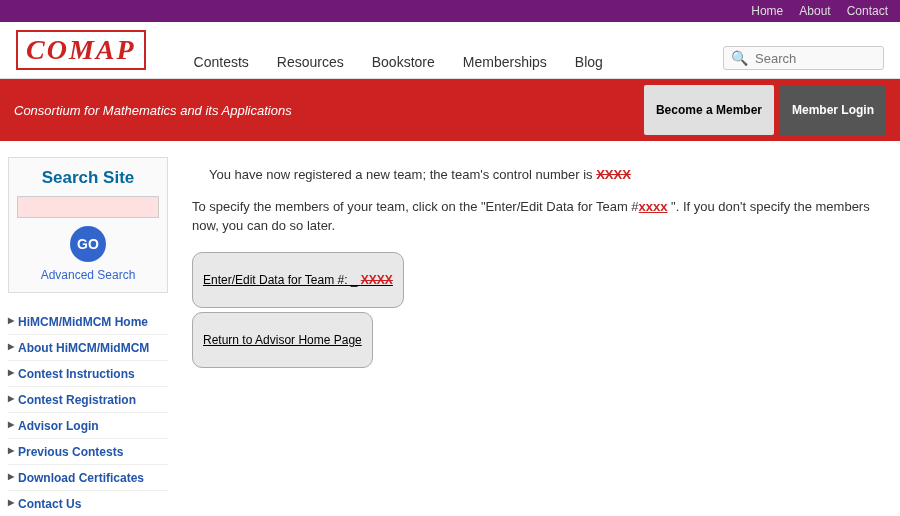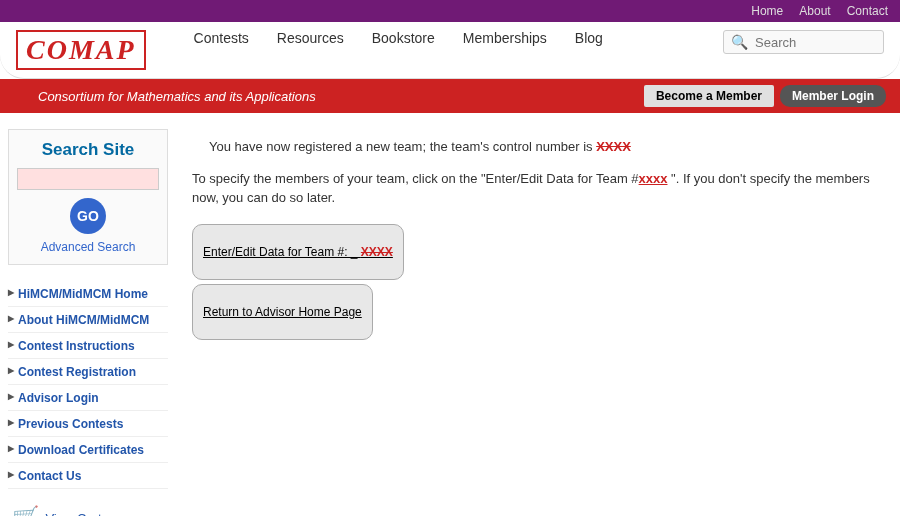--- a/index.html
+++ b/index.html
@@ -15,25 +15,24 @@
     }
     .top-bar a {
       color: #ddd;
       text-decoration: none;
       font-size: 12px;
     }
 
     
     .main-nav {
       display: flex;
-      align-items: flex-start;
+      align-items: flex-end;
       padding: 8px 16px;
       border-bottom: 1px solid #ddd;
       gap: 32px;
-      border-radius: 24px;
     }
     .logo-area {
       display: flex;
       align-items: center;
       margin-right: 16px;
     }
     .logo-text {
       font-size: 28px;
       font-weight: bold;
       color: #cc2222;
@@ -78,44 +77,43 @@
       background: #cc2222;
       display: flex;
       align-items: center;
       justify-content: space-between;
       padding: 6px 14px;
     }
     .red-bar-title {
       color: #fff;
       font-size: 13px;
       font-style: italic;
-      margin-left: 24px;
     }
     .red-bar-buttons {
       display: flex;
       gap: 6px;
     }
     .btn-member {
       background: #e0e0e0;
       border: none;
       padding: 4px 12px;
       font-size: 12px;
       font-weight: bold;
       cursor: pointer;
       border-radius: 2px;
     }
     .btn-login {
       background: #555;
       border: none;
       color: #fff;
-      padding: 4px 12px;
+      padding: 18px 12px;
       font-size: 12px;
       font-weight: bold;
       cursor: pointer;
-      border-radius: 10px;
+      border-radius: 0;
     }
 
     
     .content-wrapper {
       display: flex;
       padding: 16px 8px;
       gap: 12px;
     }
 
     

